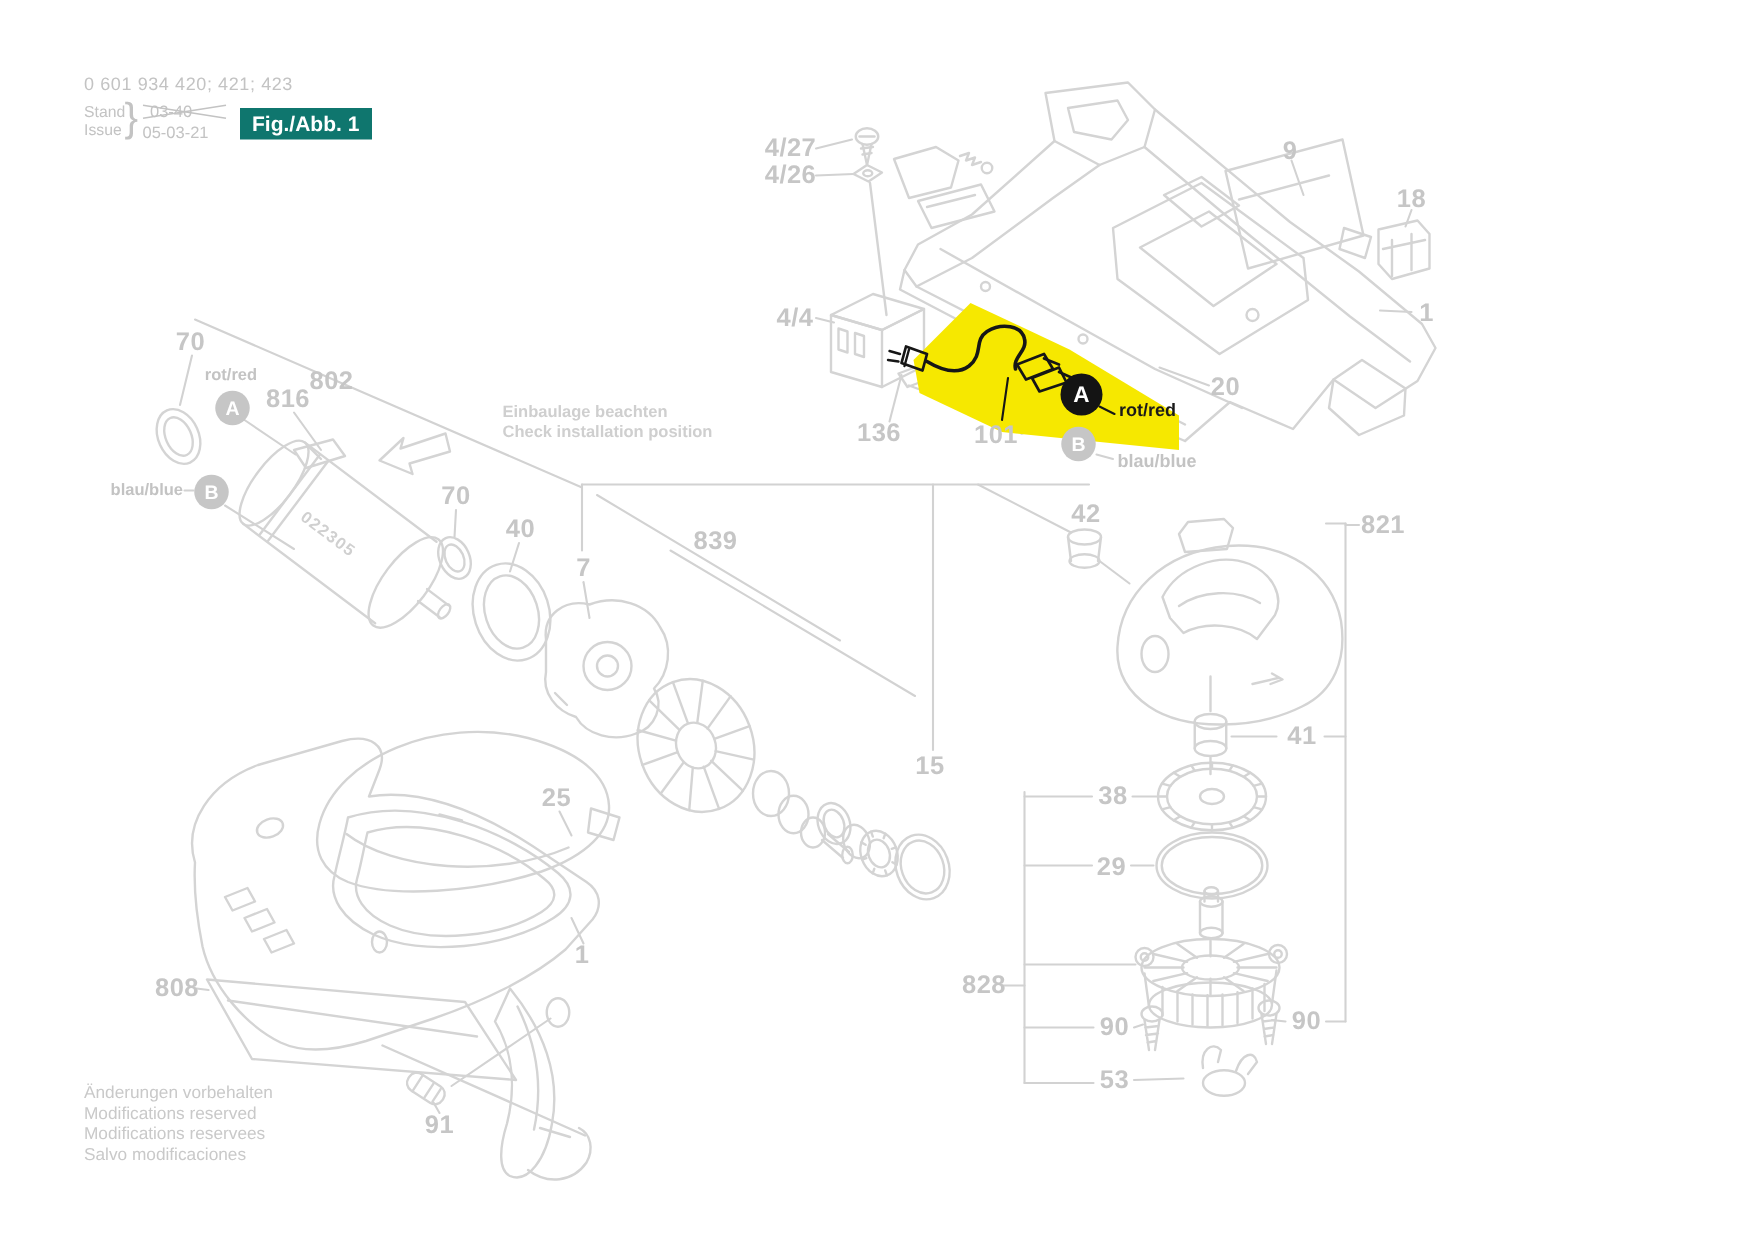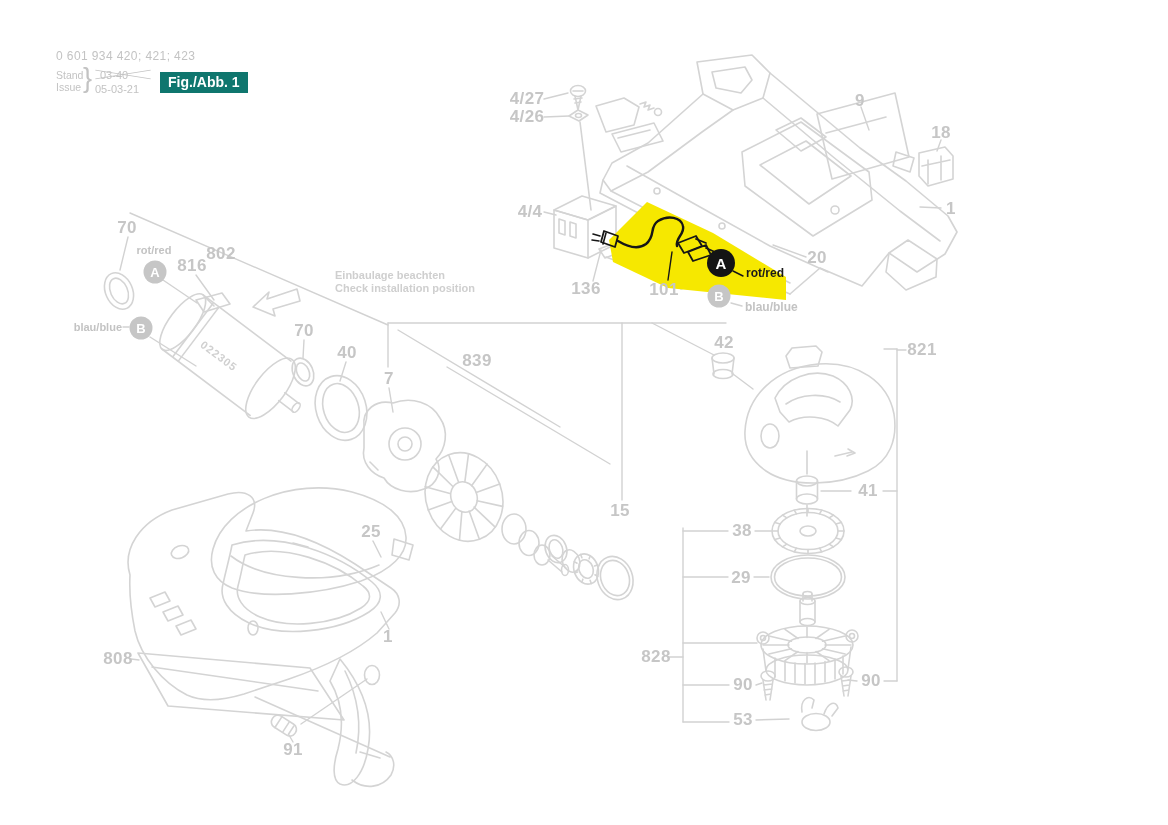--- a/index.html
+++ b/index.html
@@ -417,14 +417,20 @@
   <div class="hdr-issue">Issue</div>
   <div class="hdr-brace">}</div>
   <div class="hdr-olddate">03-40</div>
   <div class="strike-x">
       <i class="a"></i>
       <i class="b"></i>
     </div>
   <div class="hdr-date">05-03-21</div>
   <div class="figbox">Fig./Abb. 1</div>
 
+  <div class="footer">
+    <div>Änderungen vorbehalten</div>
+    <div>Modifications reserved</div>
+    <div>Modifications reservees</div>
+    <div>Salvo modificaciones</div>
+  </div>
 
 </div>
 
 </body></html>

